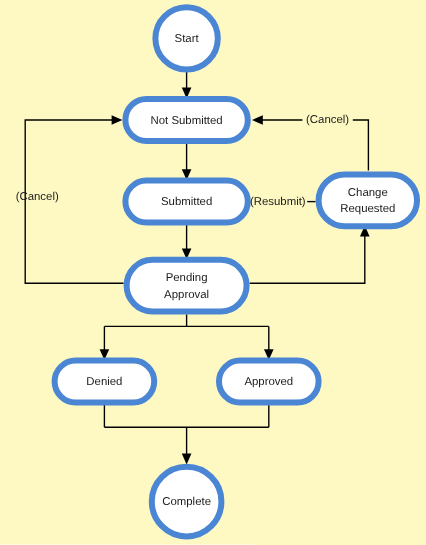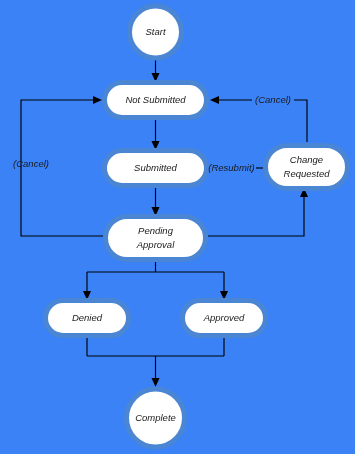--- a/index.html
+++ b/index.html
@@ -8,23 +8,22 @@
     padding: 0;
     background: #ffffff;
   }
   body {
     font-family: "Liberation Sans", sans-serif;
   }
   #diagram-root {
     position: relative;
     width: 355px;
     height: 454px;
-    background: #3b82f6;
+    background: #fef9c3;
     overflow: hidden;
-    font-style: italic;
   }
   #diagram-svg {
     position: absolute;
     top: 0;
     left: 0;
     width: 355px;
     height: 454px;
     display: block;
   }
   .edge-line {

